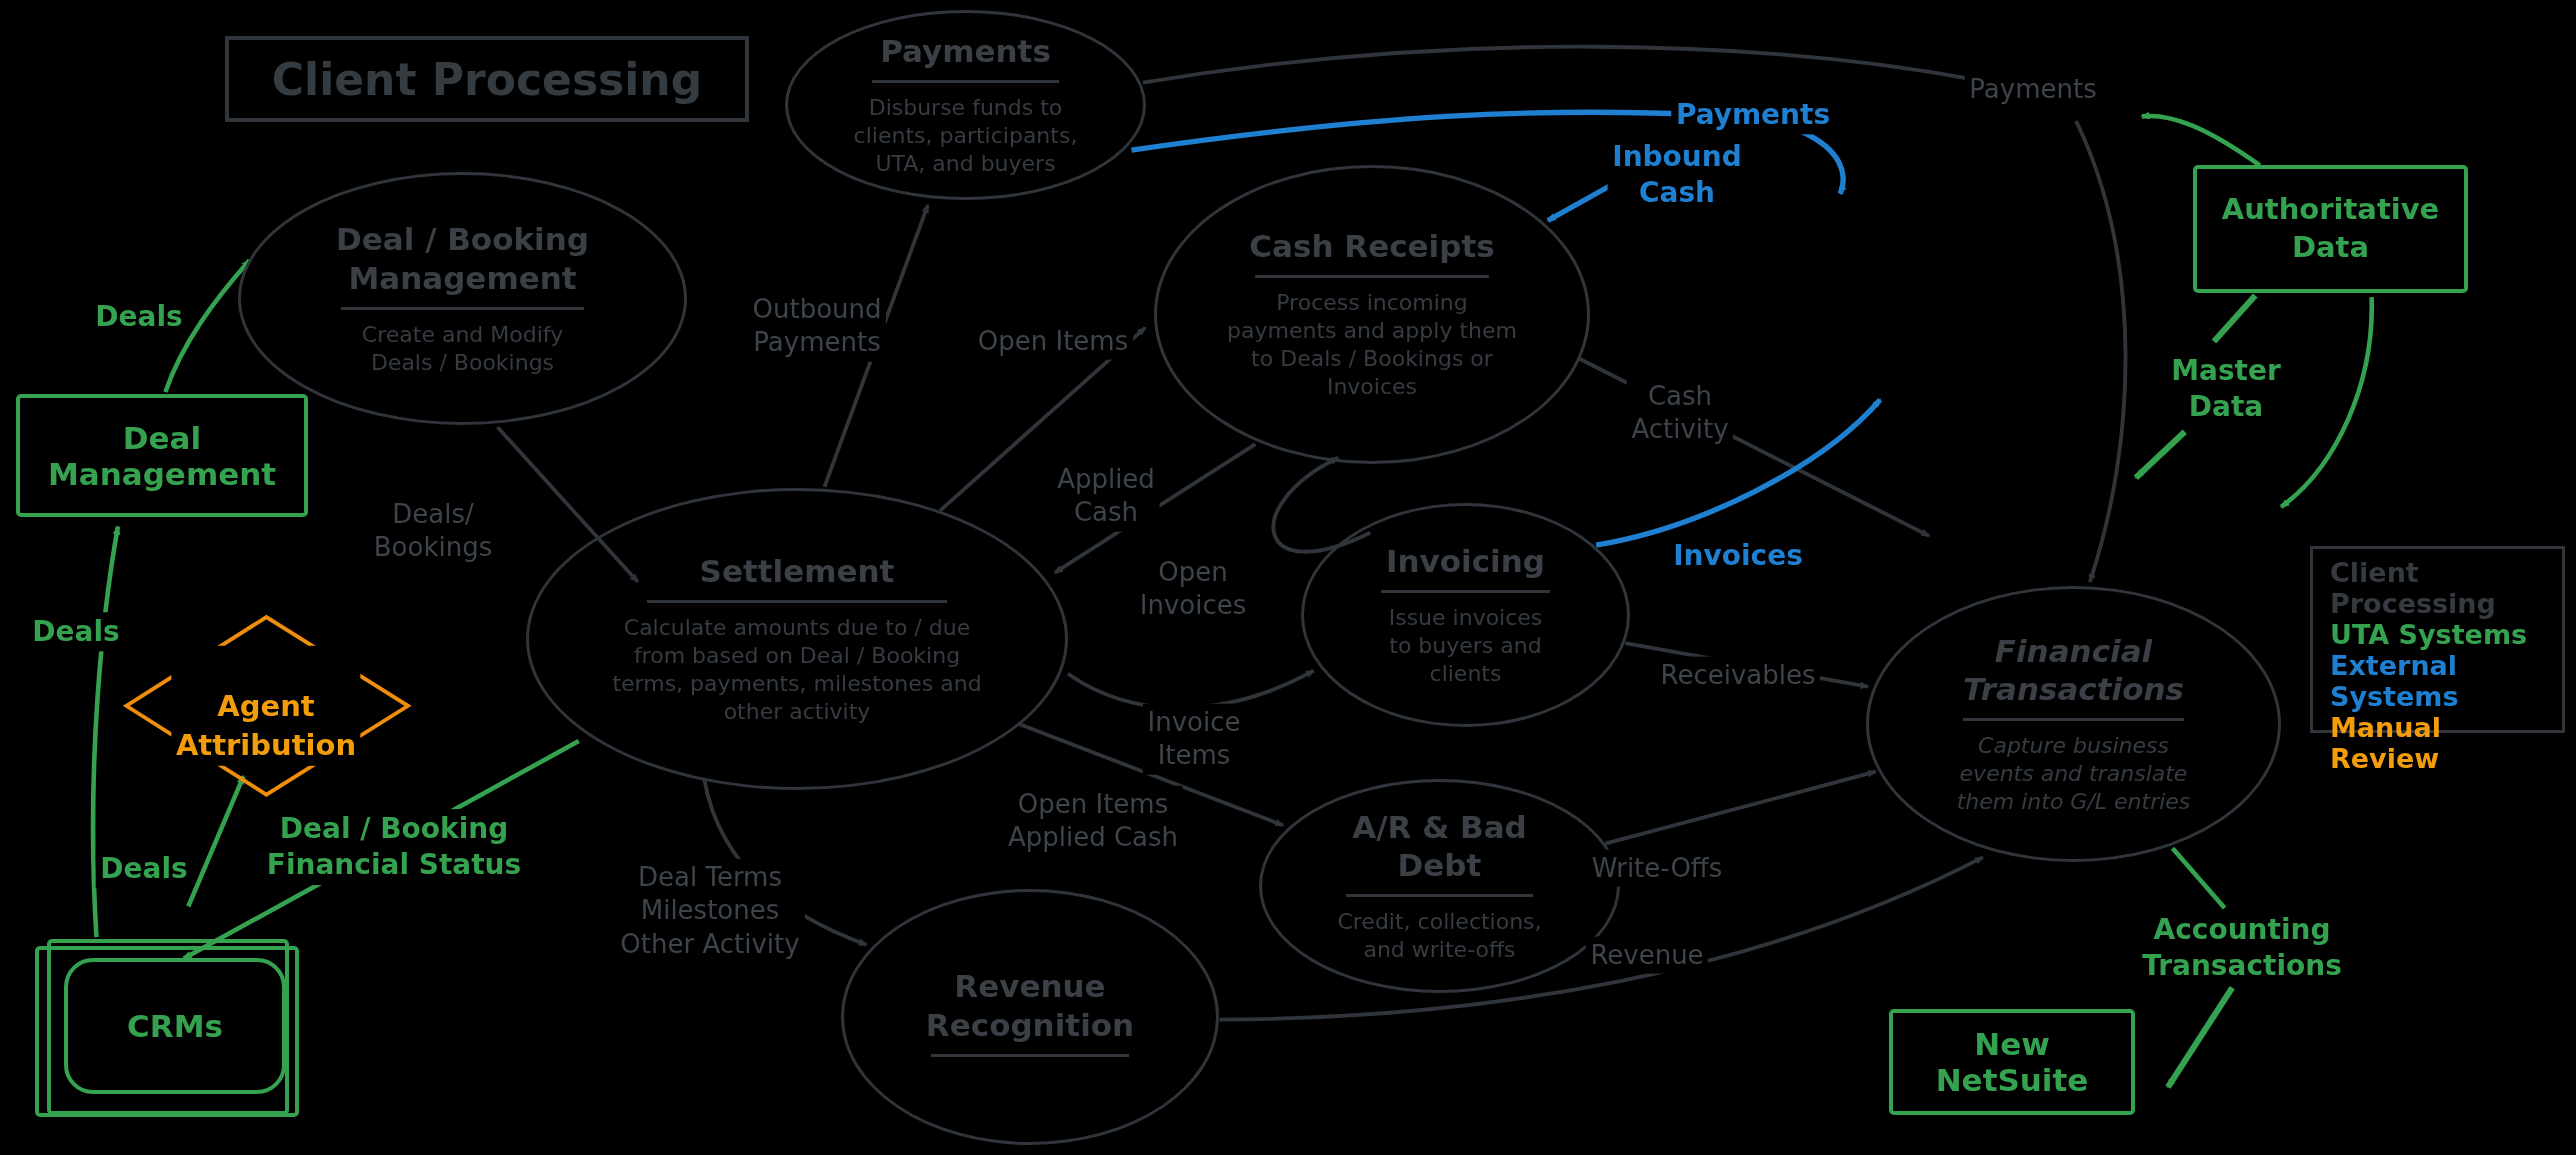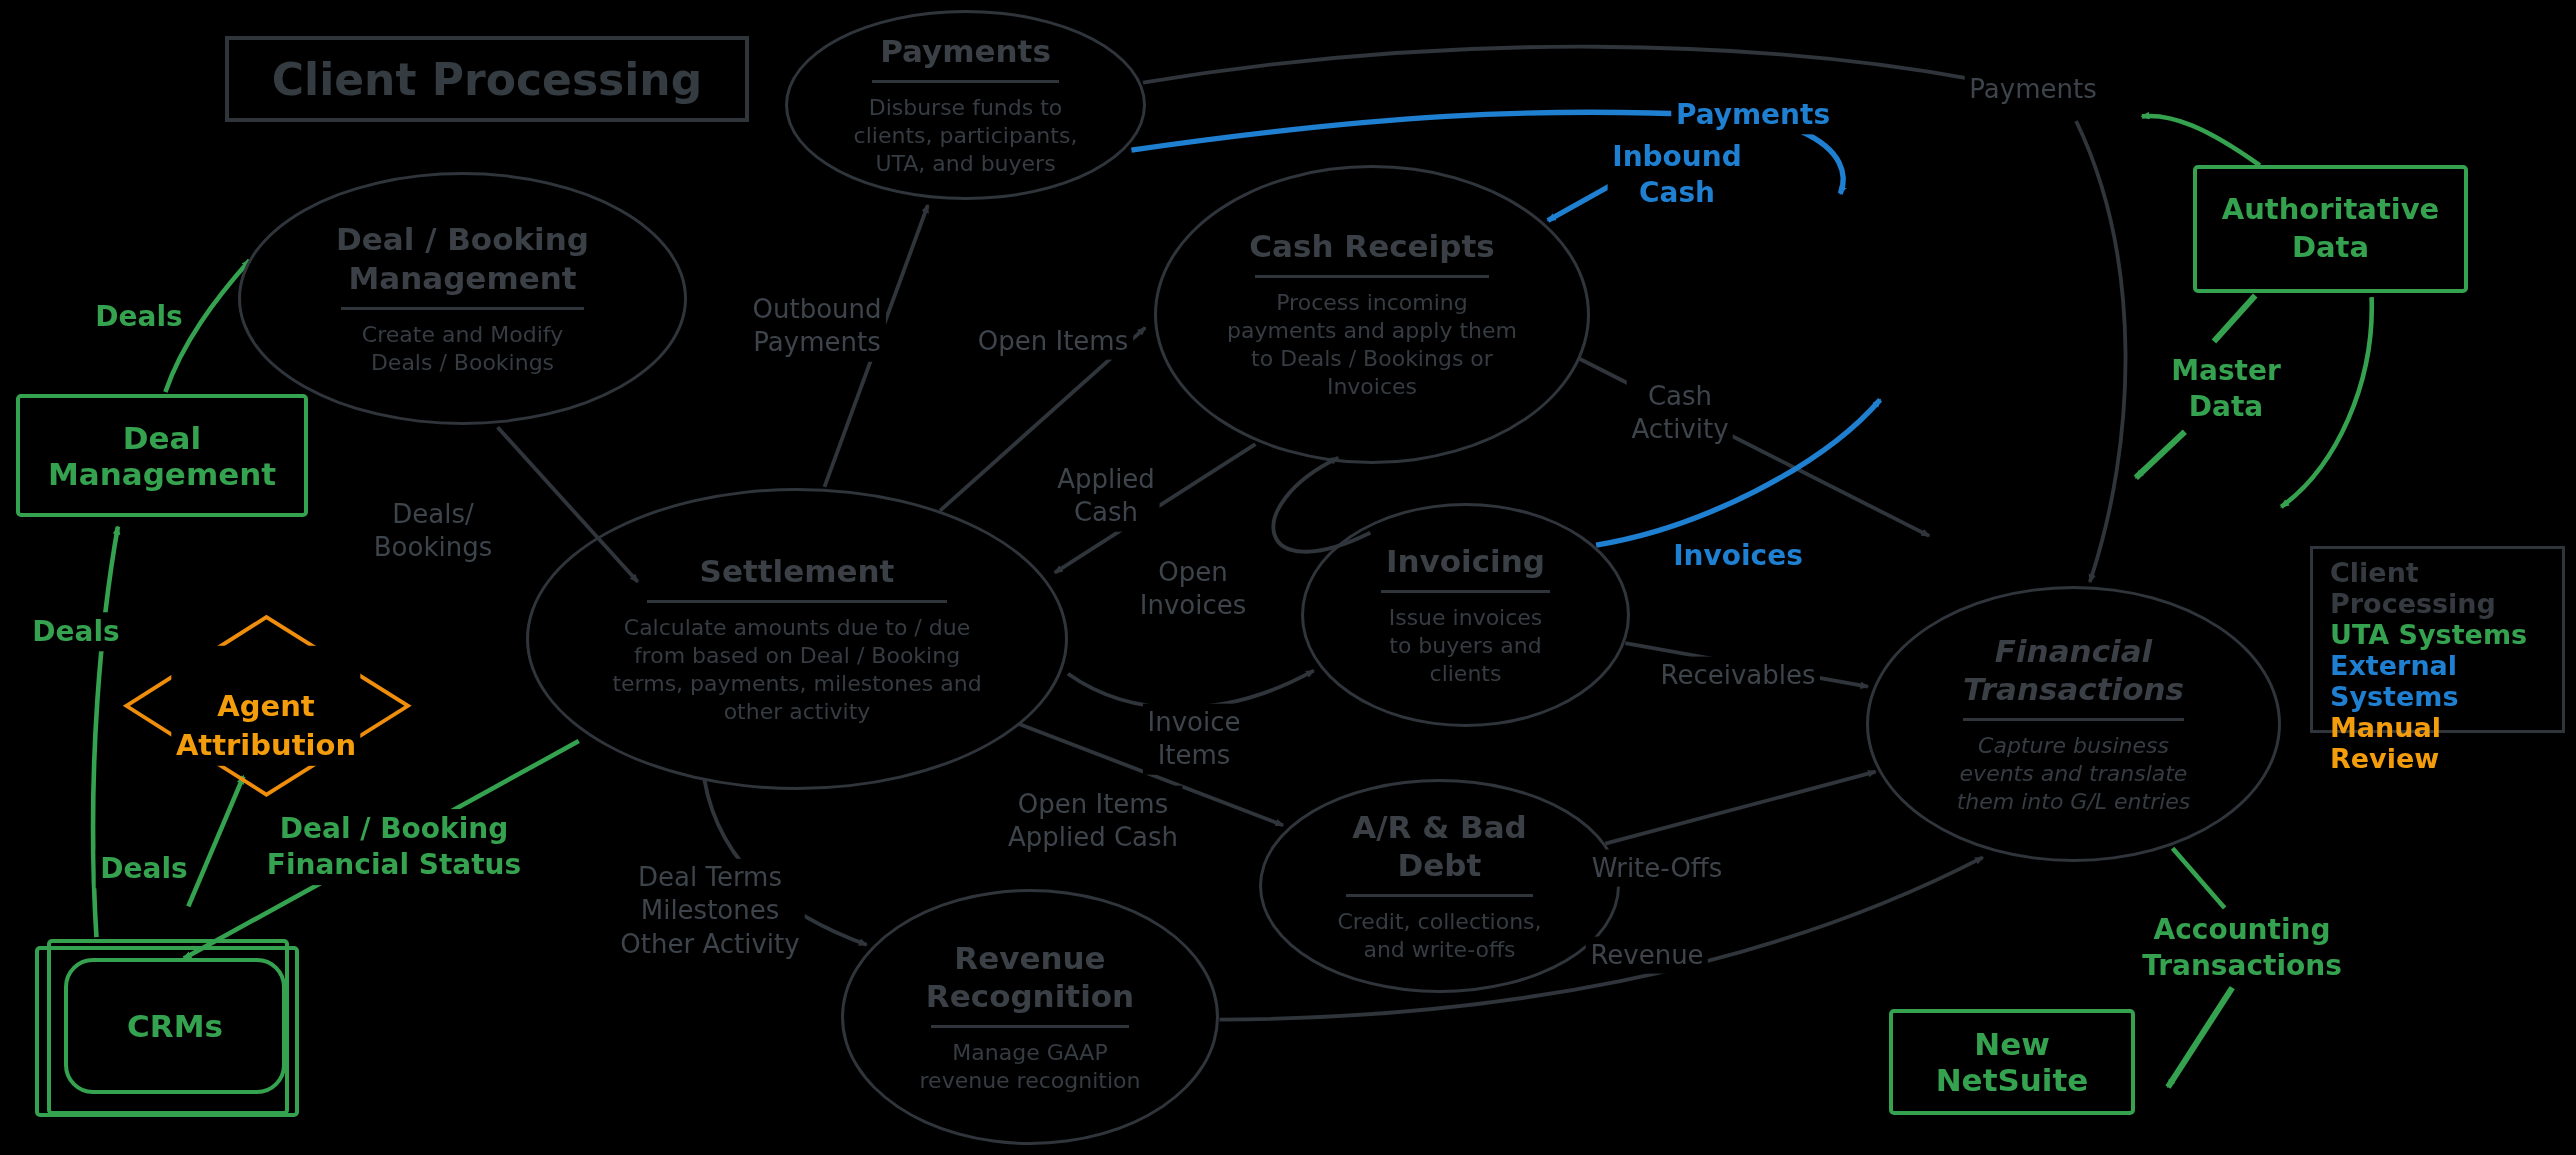--- a/index.html
+++ b/index.html
@@ -146,22 +146,20 @@
 Debt</div>
     <div class="dv"></div>
     <div class="d">Credit, collections,
 and write-offs</div>
   </div>
 
   <div class="node" style="left:841px;top:889px;width:378px;height:256px;">
     <div class="t">Revenue
 Recognition</div>
     <div class="dv"></div>
-    <div class="d">Manage GAAP
-revenue recognition</div>
   </div>
 
   <div class="node" style="left:1866px;top:586px;width:415px;height:276px;font-style:italic;">
     <div class="t">Financial
 Transactions</div>
     <div class="dv"></div>
     <div class="d">Capture business
 events and translate
 them into G/L entries</div>
   </div>

